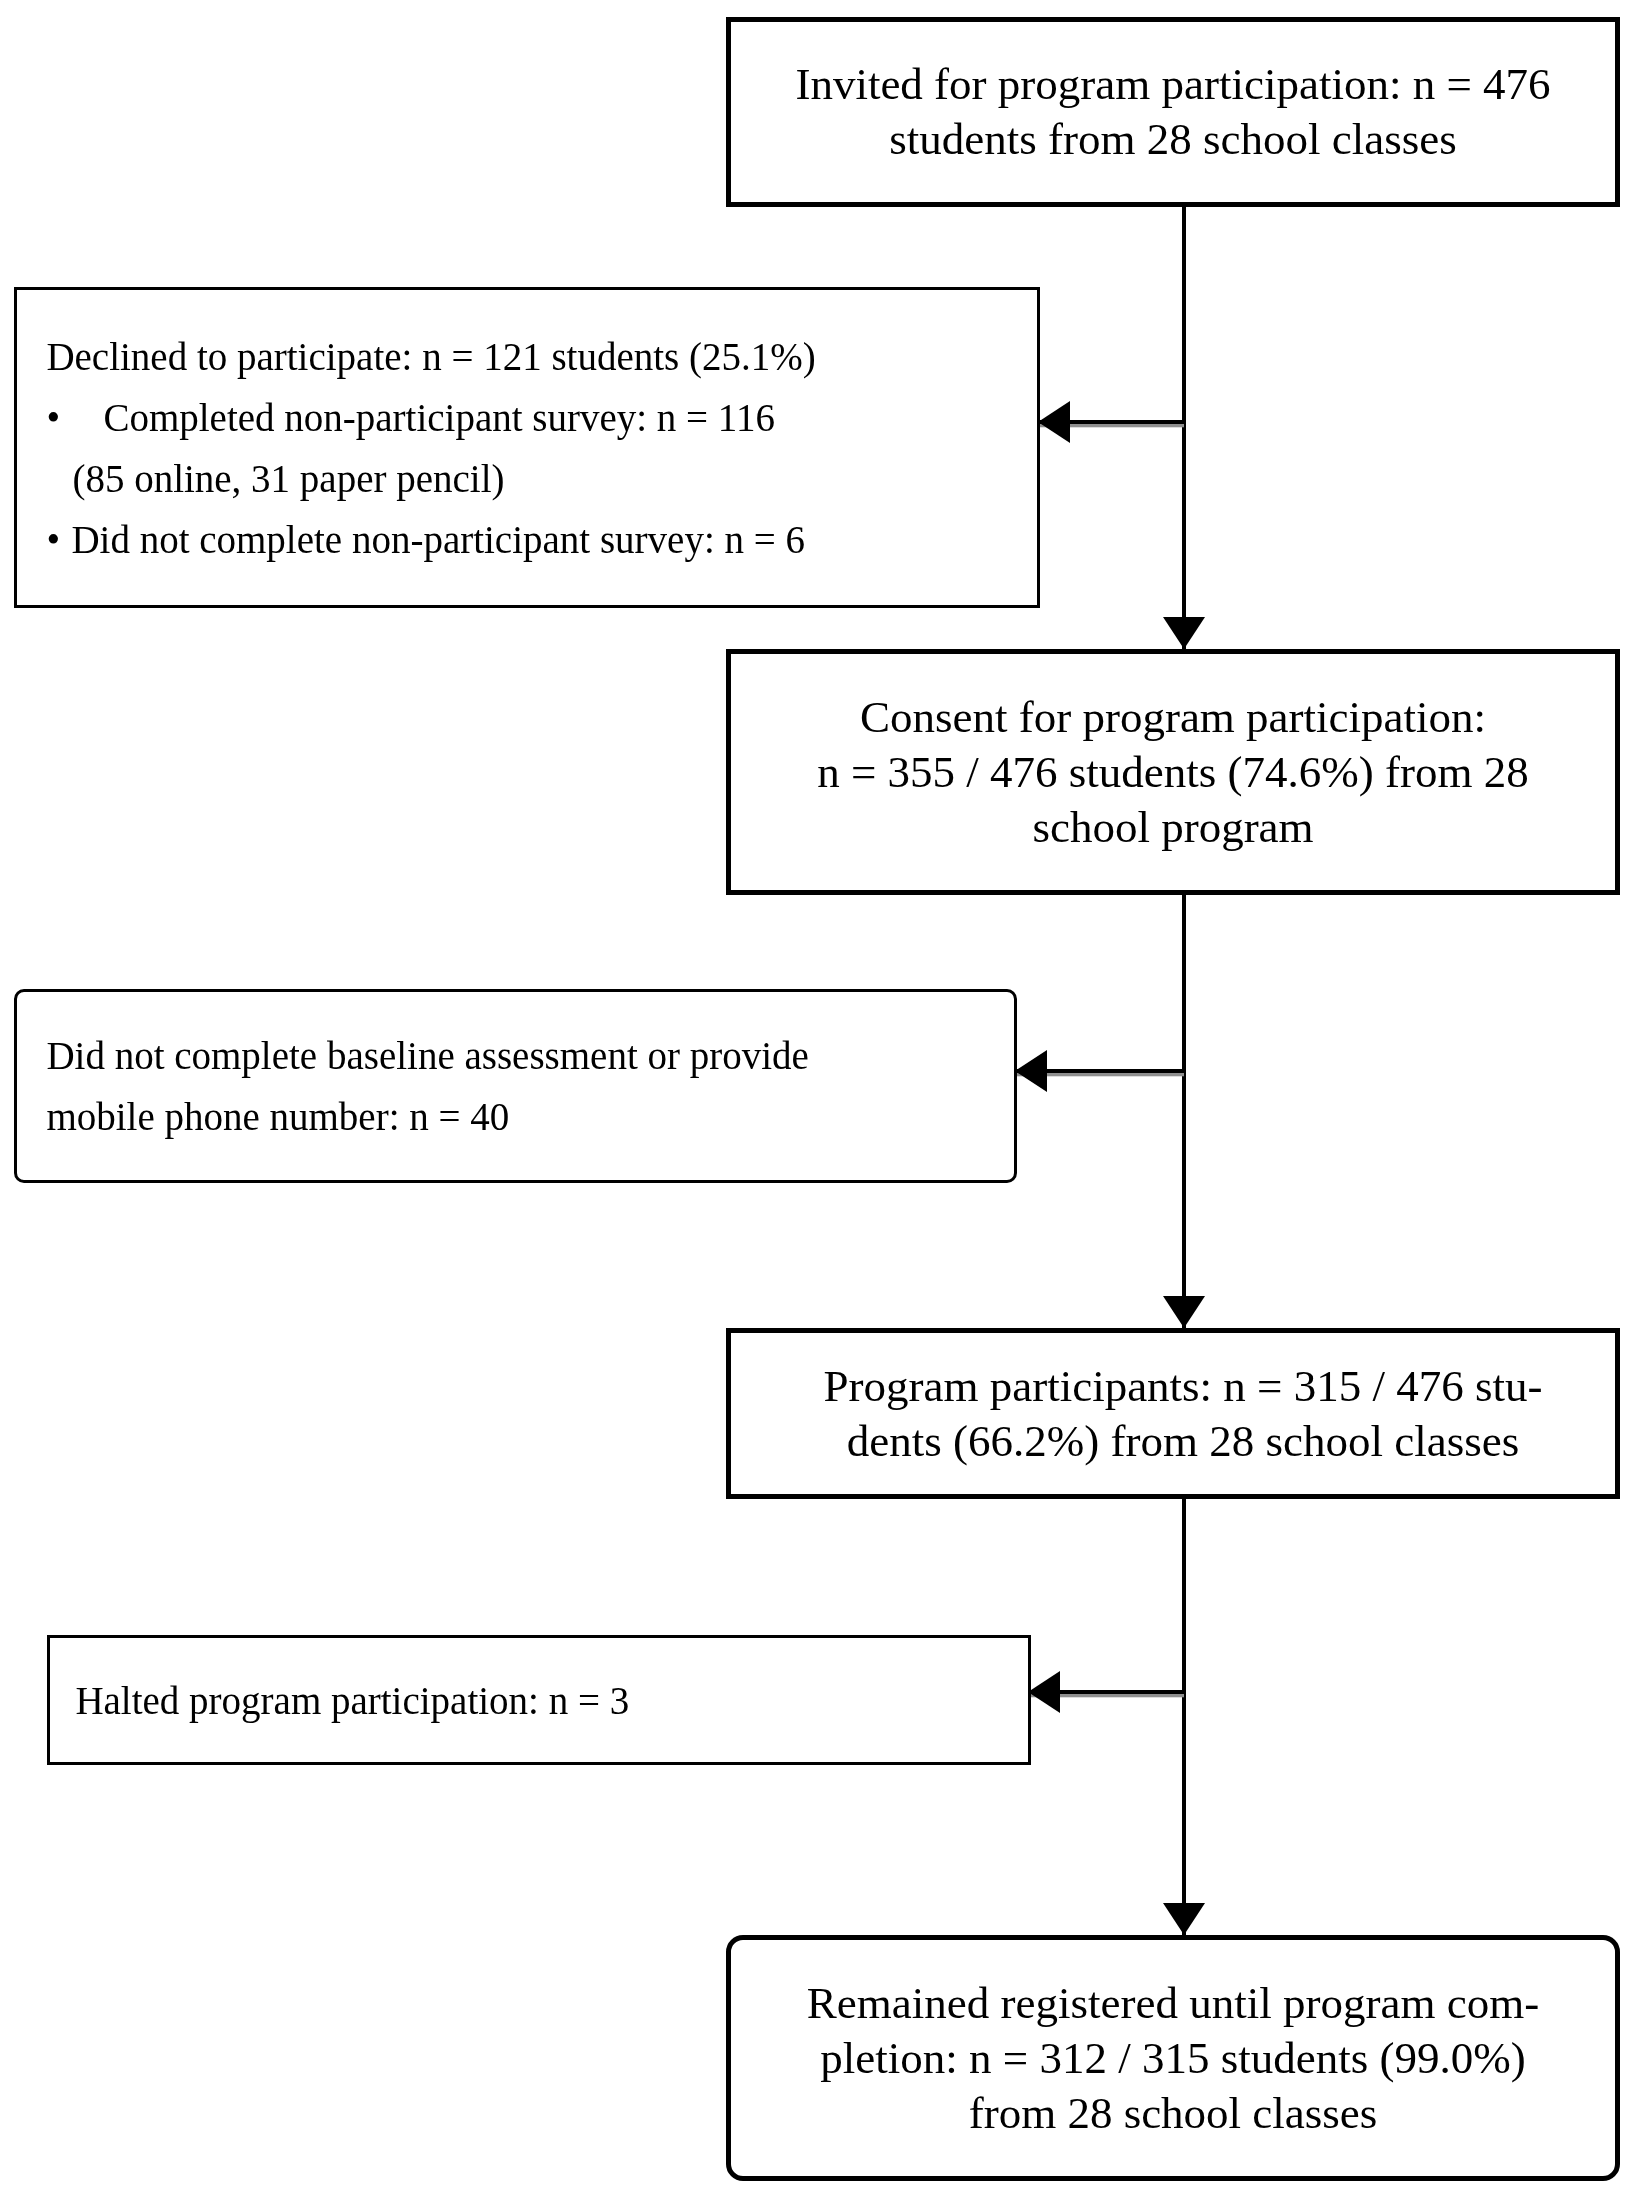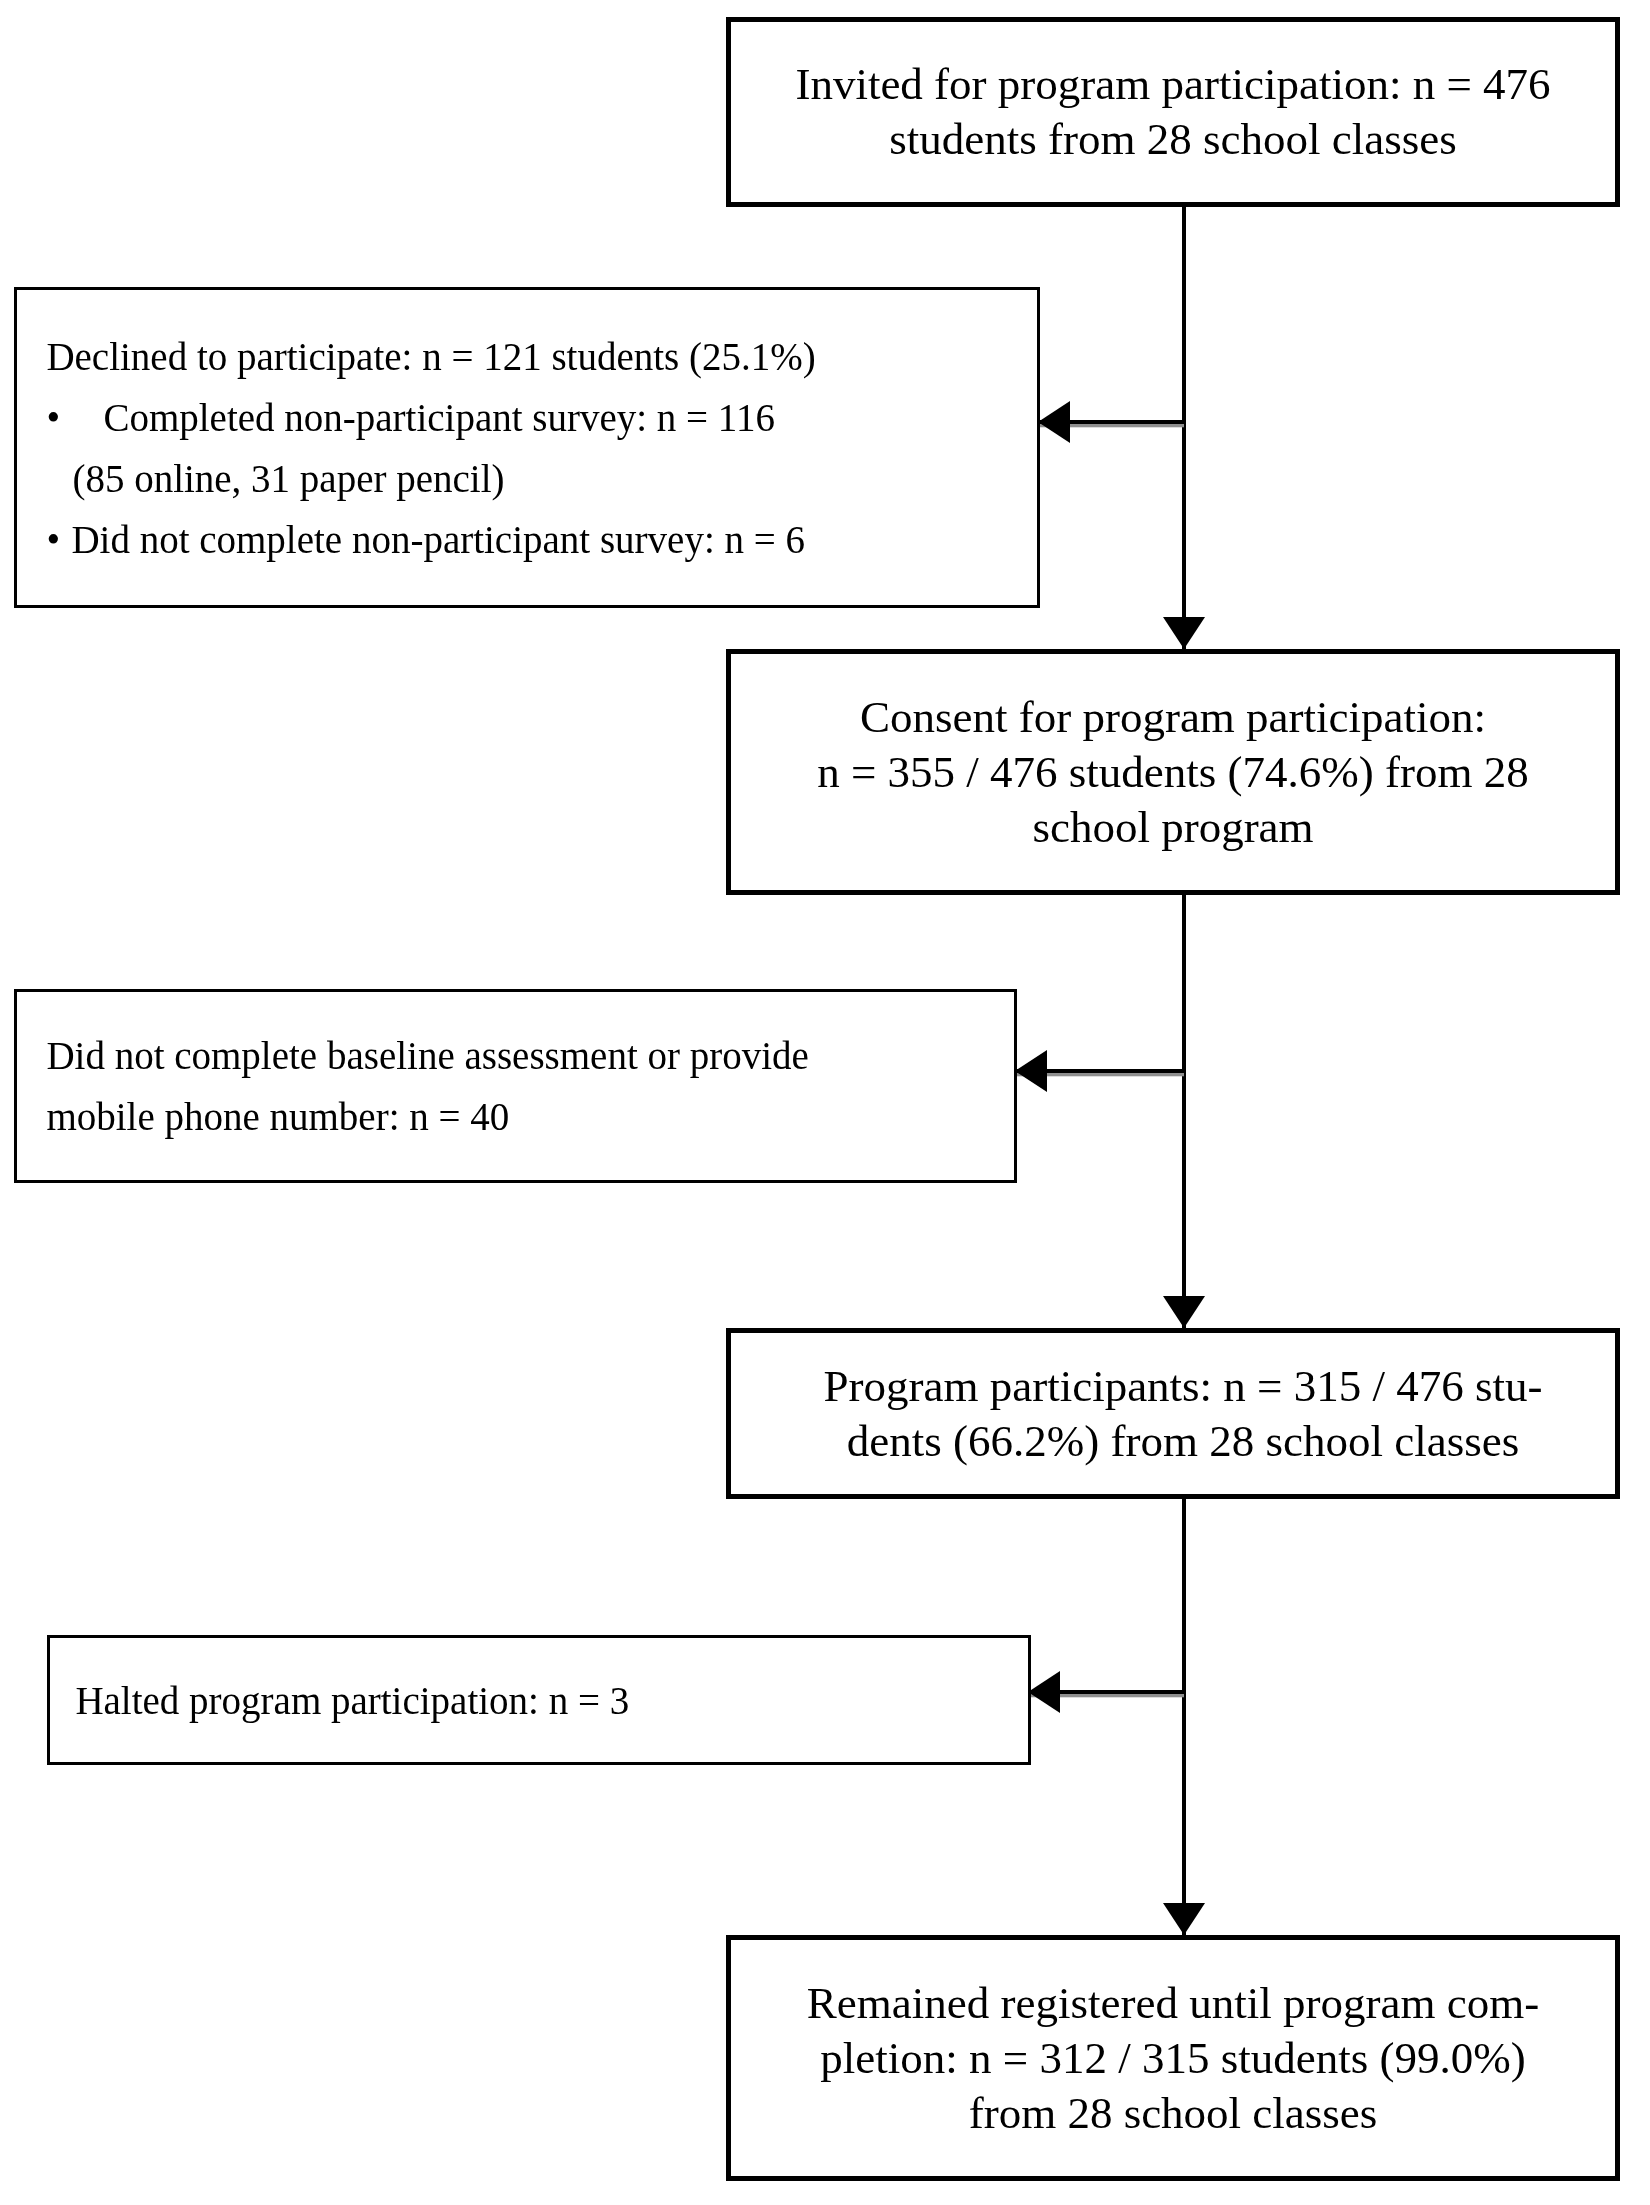--- a/index.html
+++ b/index.html
@@ -37,24 +37,24 @@
     text-align: left;
     font-size: 39px;
     line-height: 61px;
     margin-top: 12px;
   }
   .tline { white-space: nowrap; }
 
   #box-invited     { left: 726px; top: 16.6px;   width: 894px; height: 190px; }
   #box-consent     { left: 726px; top: 649px; width: 894px; height: 246px; }
   #box-program     { left: 726px; top: 1328px; width: 894px; height: 171px; padding-left: 20px; }
-  #box-completion  { left: 726px; top: 1935px; width: 894px; height: 246px; }
+  #box-completion  { left: 726px; top: 1935px; width: 894px; height: 246px; border-radius: 17px; }
 
   #box-declined    { left: 14.4px;   top: 275px;  width: 1026px; height: 321px; }
-  #box-baseline    { left: 14.4px;   top: 977px; width: 1003px; height: 194px; padding-left: 29px; }
+  #box-baseline    { left: 14.4px;   top: 977px; width: 1003px; height: 194px; padding-left: 29px; border-radius: 10px; }
   #box-halted      { left: 47px;   top: 1623px; width: 984px; height: 130px; padding-left: 25.4px; }
 
   
   .line-heading  { padding-left: 29px; }
   .line-bullet1  { padding-left: 86px; position: relative; }
   .line-cont     { padding-left: 55px; }
   .line-bullet2  { padding-left: 54px;  position: relative; }
   .bullet-marker { position: absolute; left: 29px; top: 0; }
 
   

